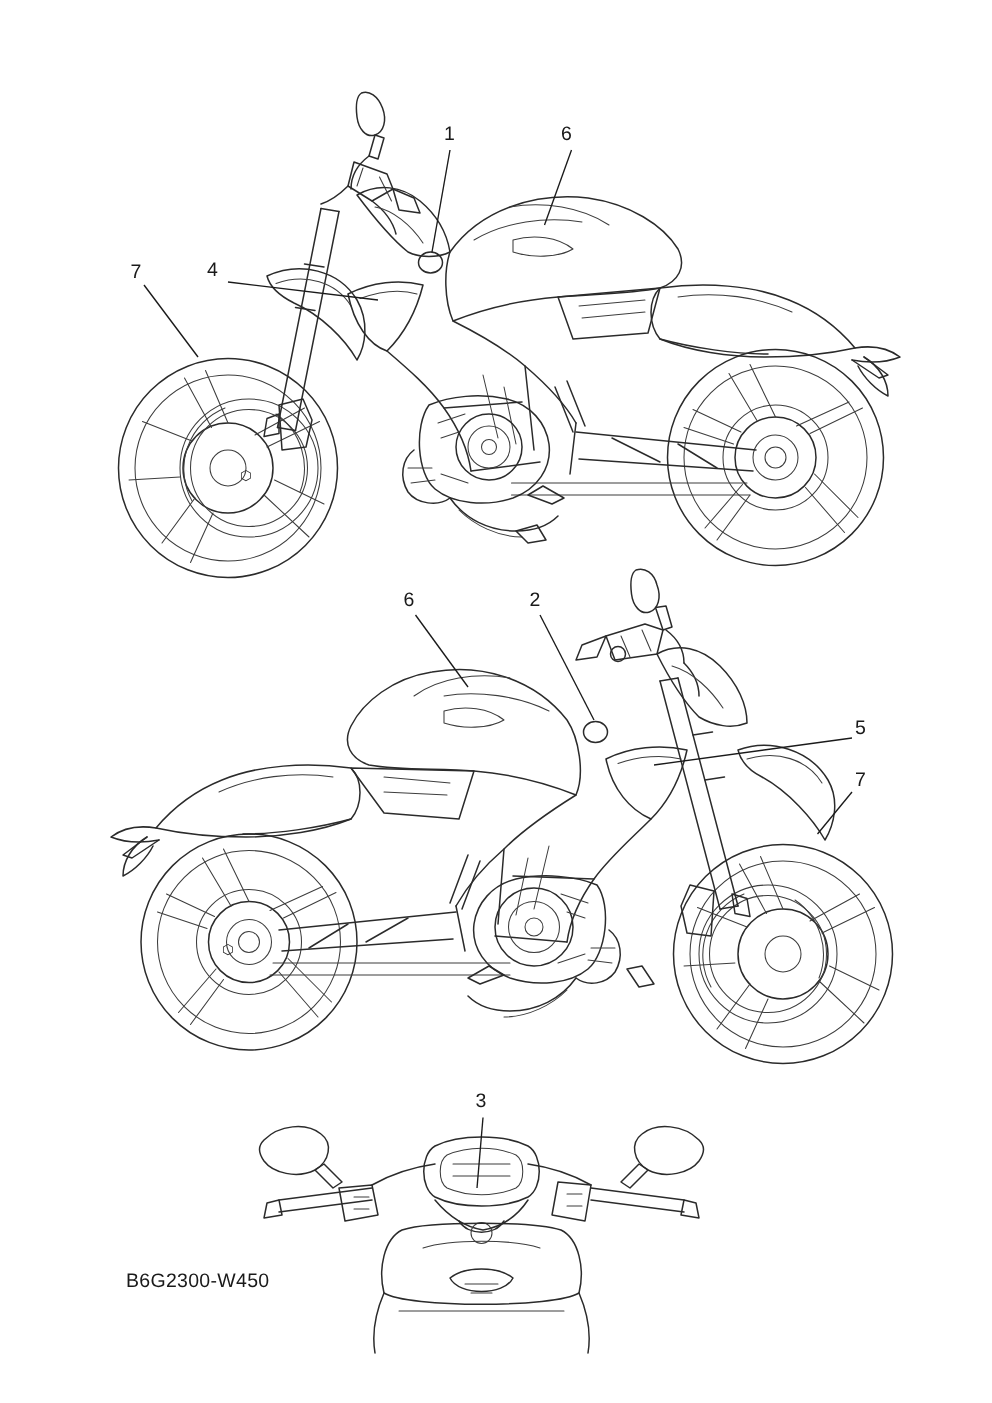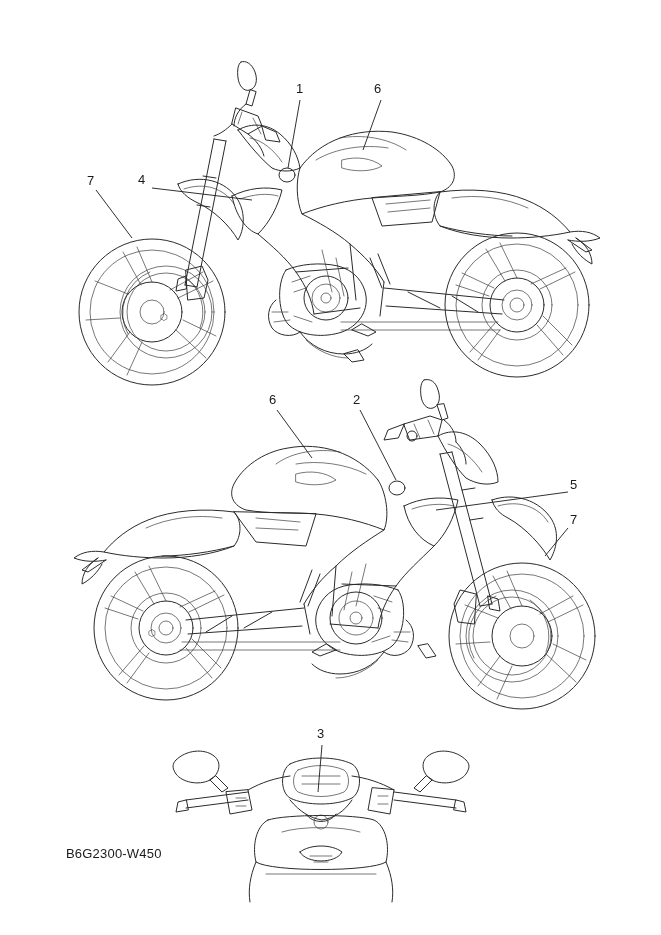--- a/index.html
+++ b/index.html
@@ -25,21 +25,21 @@
   .callout-label {
     position: absolute;
     font-family: "Liberation Sans", sans-serif;
     font-size: 13px;
     color: #1a1a1a;
     line-height: 1;
     white-space: nowrap;
   }
   #part-code {
     position: absolute;
-    left: 66px;
+    left: 84px;
     top: 846px;
     font-family: "Liberation Sans", sans-serif;
     font-size: 13px;
     letter-spacing: 0.2px;
     color: #1a1a1a;
     white-space: nowrap;
   }
   svg .ln {
     fill: none;
     stroke: #2b2b2b;

